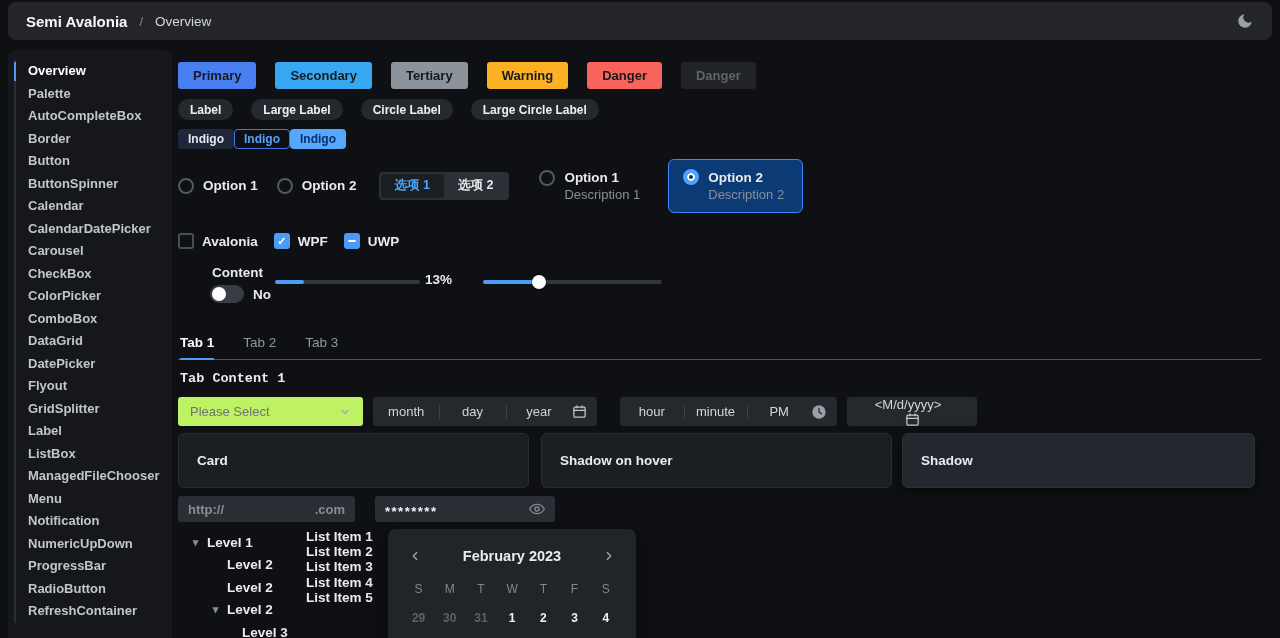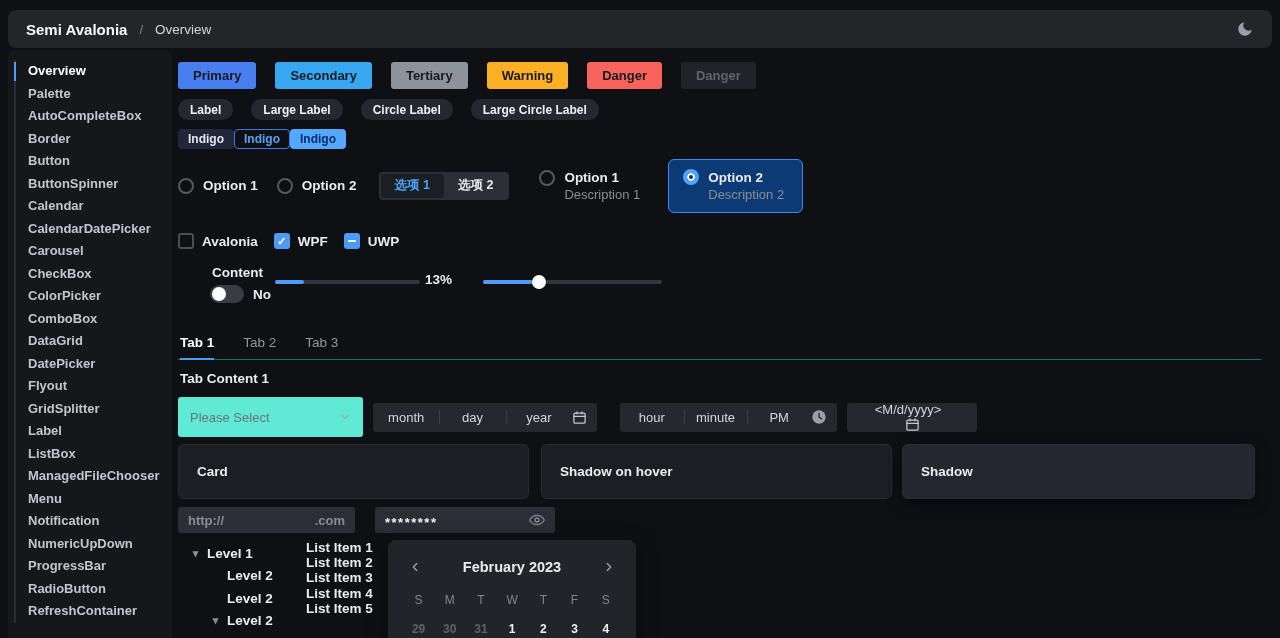--- a/index.html
+++ b/index.html
@@ -7,21 +7,21 @@
   body {
     width:1280px; height:638px; overflow:hidden;
     background:#0e1013; color:#e9ebee;
     font-family:"Liberation Sans", sans-serif;
     position:relative;
   }
   svg { display:block; }
 
   
   .topbar {
-    position:absolute; left:8px; top:10px; right:8px; height:38px;
+    position:absolute; left:8px; top:2px; right:8px; height:38px;
     background:#232529; border-radius:8px;
     display:flex; align-items:center; padding:0 18px;
   }
   .brand { font-weight:bold; font-size:15px; color:#f7f8fa; }
   .crumb-sep { margin:0 12px; color:#80858c; font-size:13px; }
   .crumb-page { color:#d4d7db; font-size:13.5px; }
   .moon { margin-left:auto; display:flex; cursor:pointer; }
 
   
   .sidebar {
@@ -137,26 +137,26 @@
   .slider-fill { width:31%; height:100%; border-radius:2px; background:#4c9bf5; }
   .thumb {
     position:absolute; left:49px; top:-5px; width:14px; height:14px; border-radius:50%;
     background:#fff; box-shadow:0 0 0 1px rgba(0,0,0,.25); cursor:grab;
   }
 
   
   .tabs { margin-top:26px; display:flex; gap:29px; border-bottom:1px solid #0f766e; padding:0 2px; }
   .tab { font-size:13.5px; color:#90969d; padding:2px 0 8px; cursor:pointer; }
   .tab.selected { font-weight:bold; color:#fff; border-bottom:2px solid #4c9bf5; margin-bottom:-1px; }
-  .tab-content { margin-top:11px; font-size:13.5px; font-weight:bold; padding-left:2px; }
+  .tab-content { margin-top:11px; font-size:13.5px; font-weight:bold; padding-left:2px;font-family:Liberation Mono, monospace; }
 
   
   .pickers { margin-top:11px; }
   .select {
-    width:185px; height:40px; background:#5eead4; border-radius:3px;
+    width:185px; height:29px; background:#bef264; border-radius:3px;
     display:flex; align-items:center; padding:0 12px; cursor:pointer;
   }
   .select .ph { flex:1; color:#6d727a; font-size:13px; }
   .picker { height:29px; background:#25282d; border-radius:3px; display:flex; align-items:center; cursor:pointer; }
   .datepicker { width:224px; margin-left:10px; }
   .timepicker { width:217px; margin-left:23px; }
   .dp2 { width:130px; margin-left:10px; justify-content:center;flex-direction:column; }
   .segs { flex:1; display:flex; height:100%; }
   .pseg { flex:1; display:flex; align-items:center; justify-content:center; color:#d2d5da; font-size:13px; position:relative; }
   .pseg + .pseg::before { content:''; position:absolute; left:0; height:14px; width:1px; background:#3d4046; }

